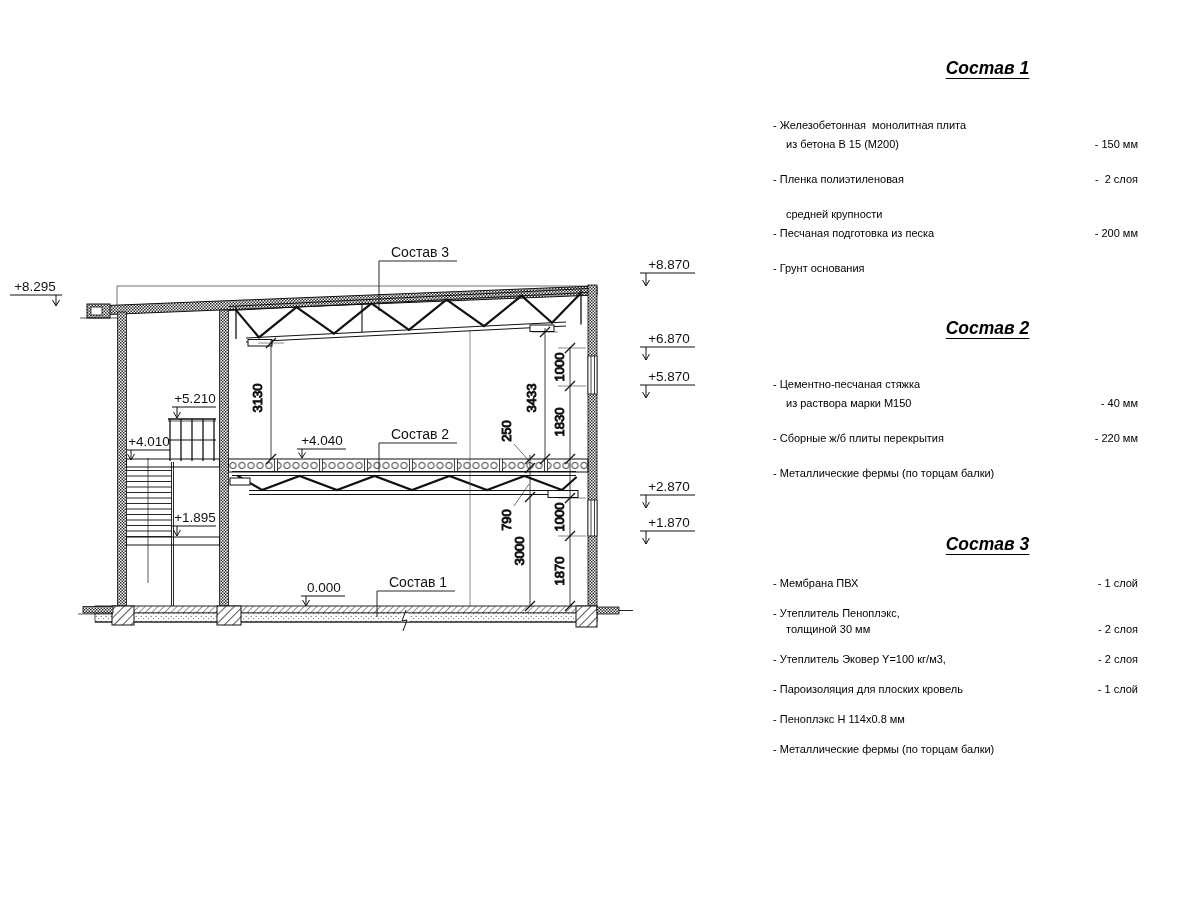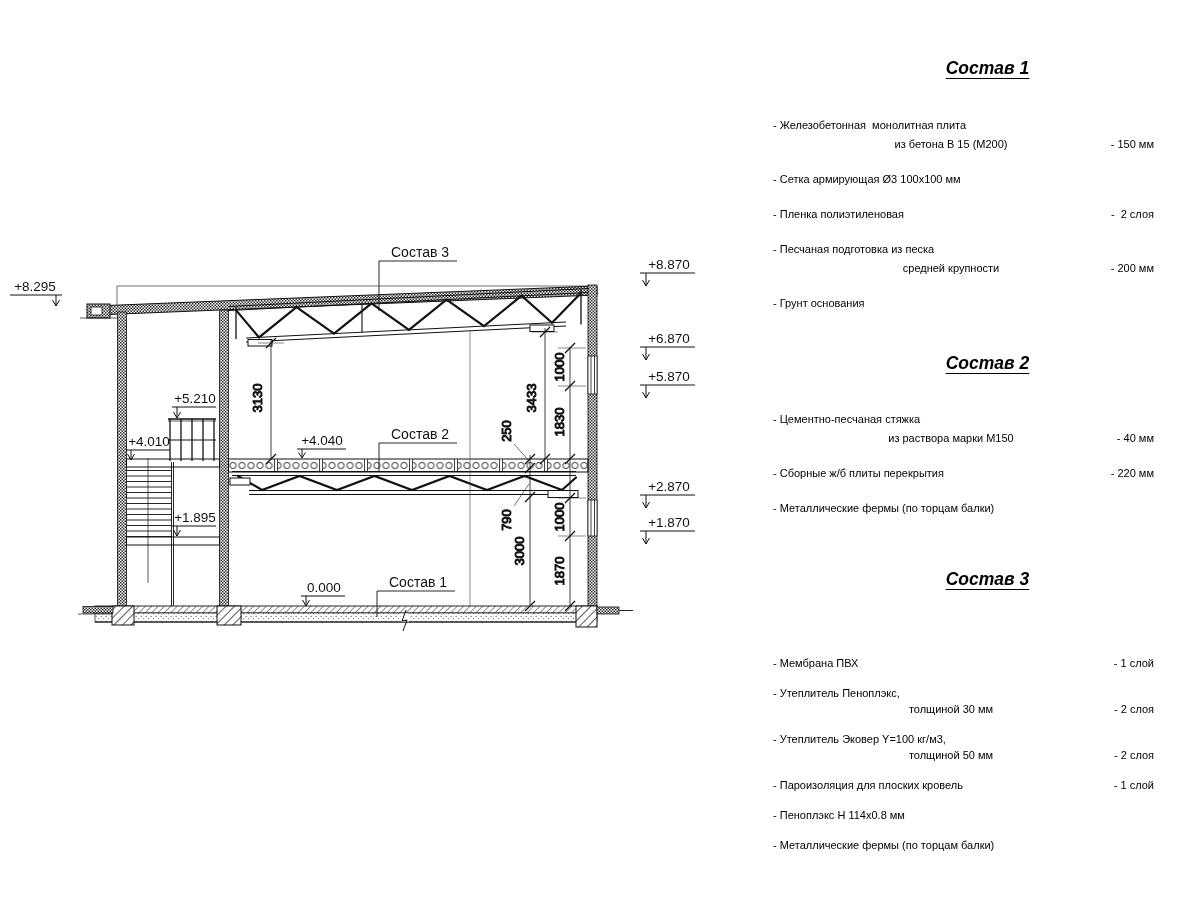--- a/index.html
+++ b/index.html
@@ -11,28 +11,28 @@
   
   .specs{position:absolute;left:773px;top:0;width:385px;}
   .spec-title{font-size:17.5px;font-style:italic;font-weight:bold;text-align:center;
               padding-left:44px;line-height:17px;}
   .spec-title span{text-decoration:underline;text-underline-offset:4px;text-decoration-thickness:1.2px;}
   .spec-items{position:relative;}
   .spec-item{position:relative;font-size:11px;}
   .s12 .spec-item{line-height:19px;margin-bottom:16px;}
   .s3  .spec-item{line-height:16px;margin-bottom:14px;}
   .spec-line{white-space:pre-wrap;max-width:330px;}
-  .spec-line.cont{padding-left:13px;text-align:center;}
-  .spec-value{position:absolute;right:4px;bottom:0;white-space:pre;}
+  .spec-line.cont{padding-left:13px;}
+  .spec-value{position:absolute;right:20px;bottom:0;white-space:pre;}
   .sec1 .spec-title{margin-top:60px;}
   .sec1 .spec-items{margin-top:39px;}
   .sec2 .spec-title{margin-top:42px;}
   .sec2 .spec-items{margin-top:38px;}
   .sec3 .spec-title{margin-top:53px;}
-  .sec3 .spec-items{margin-top:67px;}
+  .sec3 .spec-items{margin-top:22px;}
 </style>
 </head>
 <body>
 
 <div id="page">
 
   <svg id="drawing-svg" width="760" height="900" viewBox="0 0 760 900">
     <defs>
       <pattern id="chk" width="3" height="3" patternUnits="userSpaceOnUse">
         <rect width="3" height="3" fill="#fff"></rect>
@@ -336,29 +336,26 @@
   <div class="specs">
     <div class="sec1 s12">
       <div class="spec-title"><span>Состав 1</span></div>
       <div class="spec-items">
           <div class="spec-item">
             <div class="spec-line">- Железобетонная  монолитная плита</div>
             <div class="spec-line cont">из бетона В 15 (М200)</div>
             <span class="spec-value">- 150 мм</span>
           </div>
           <div class="spec-item">
-            <div class="spec-line">- Сетка армирующая Ø3 100х100 мм</div>
-          </div>
-          <div class="spec-item">
             <div class="spec-line">- Пленка полиэтиленовая</div>
             <span class="spec-value">-  2 слоя</span>
           </div>
           <div class="spec-item">
+            <div class="spec-line cont">средней крупности</div>
             <div class="spec-line">- Песчаная подготовка из песка</div>
-            <div class="spec-line cont">средней крупности</div>
             <span class="spec-value">- 200 мм</span>
           </div>
           <div class="spec-item">
             <div class="spec-line">- Грунт основания</div>
           </div>
         </div>
     </div>
     <div class="sec2 s12">
       <div class="spec-title"><span>Состав 2</span></div>
       <div class="spec-items">
@@ -383,21 +380,20 @@
             <div class="spec-line">- Мембрана ПВХ</div>
             <span class="spec-value">- 1 слой</span>
           </div>
           <div class="spec-item">
             <div class="spec-line">- Утеплитель Пеноплэкс,</div>
             <div class="spec-line cont">толщиной 30 мм</div>
             <span class="spec-value">- 2 слоя</span>
           </div>
           <div class="spec-item">
             <div class="spec-line">- Утеплитель Эковер Y=100 кг/м3,</div>
-            <div class="spec-line cont">толщиной 50 мм</div>
             <span class="spec-value">- 2 слоя</span>
           </div>
           <div class="spec-item">
             <div class="spec-line">- Пароизоляция для плоских кровель</div>
             <span class="spec-value">- 1 слой</span>
           </div>
           <div class="spec-item">
             <div class="spec-line">- Пеноплэкс Н 114х0.8 мм</div>
           </div>
           <div class="spec-item">

